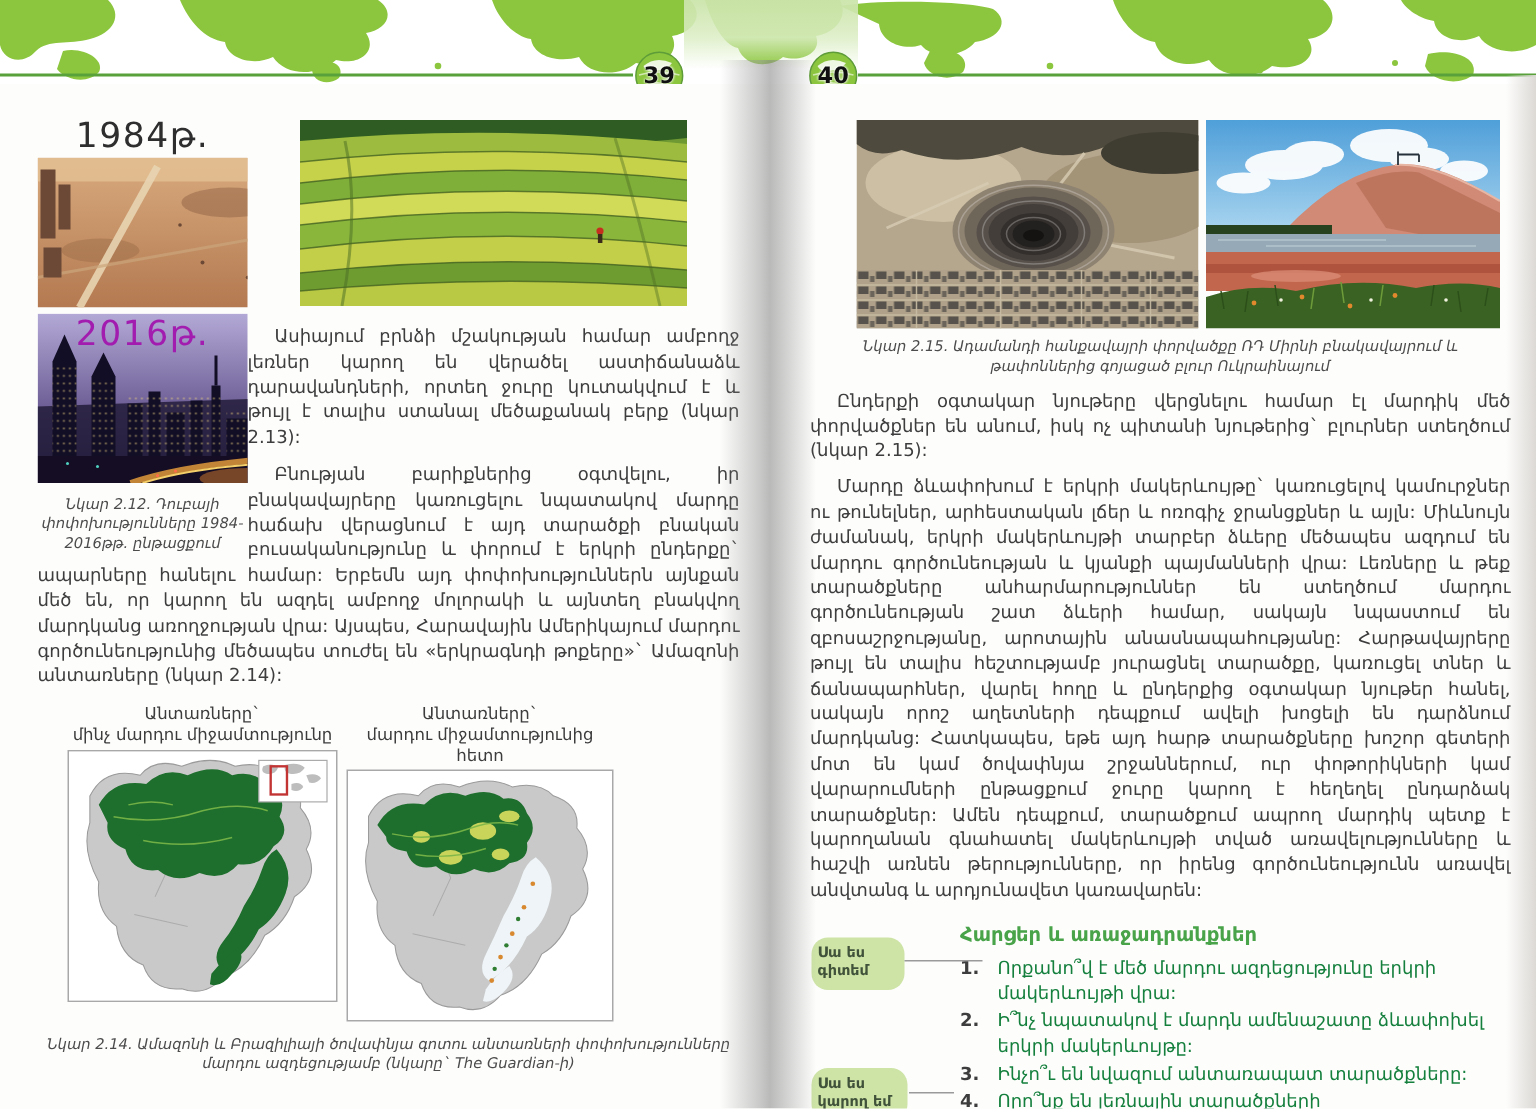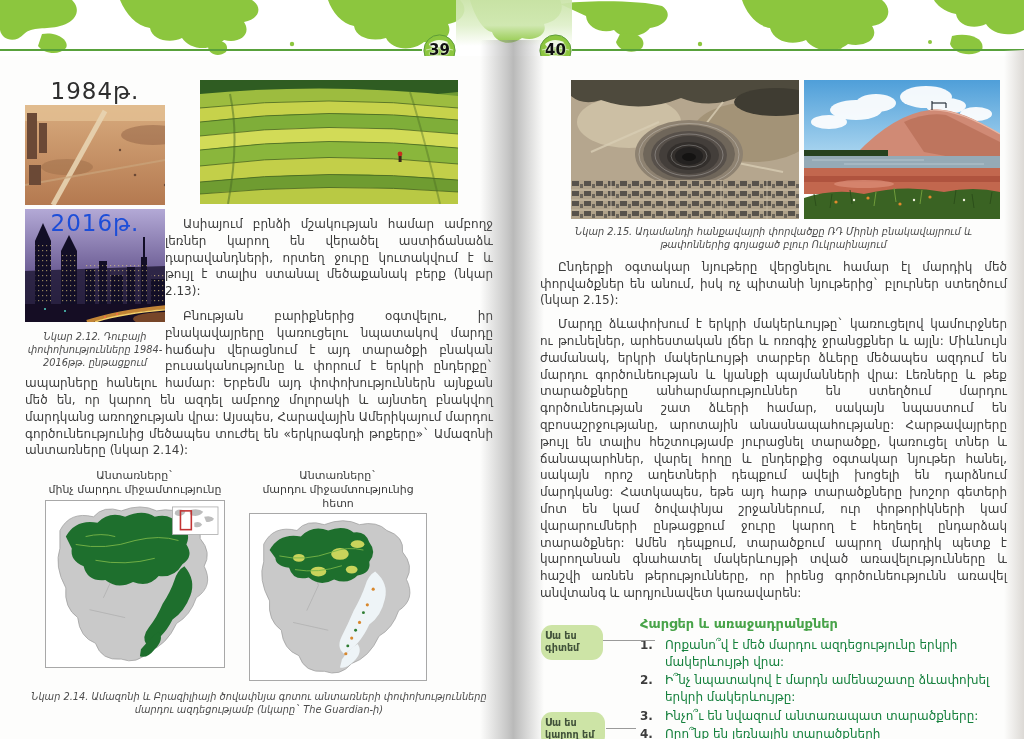--- a/index.html
+++ b/index.html
@@ -24,27 +24,27 @@
   
   .para{font-size:12px;line-height:1.40;text-align:justify;text-indent:18px;color:#3d3d3d}
   .cap{font-style:italic;font-size:9.8px;line-height:1.32;text-align:center;color:#4c4c4c}
 
   
   .lp{position:absolute;left:25px;top:80px;width:468px}
   .lp-media{float:left;width:140px}
   .year-label{font-size:23px;color:#2e2e2e;text-align:center;letter-spacing:1px;line-height:1;margin-bottom:2px}
   .photo{display:block;overflow:hidden}
   .photo-2016{position:relative}
-  .photo-2016 .year-label{position:absolute;top:3px;left:0;width:100%;color:#1d4ed8;z-index:2}
+  .photo-2016 .year-label{position:absolute;top:3px;left:0;width:100%;color:#a21caf;z-index:2}
   .lp-media .cap{margin-top:5px;padding:0 2px}
   .rice-wrap{text-align:center;margin-left:0}
   .rice-inner{display:inline-block;width:258px;text-align:center}
   .rice-inner .cap{margin-top:4px}
   .lp .para{margin-top:8px}
-  .maps-section{clear:both;padding-top:10px;margin-left:20px;display:flex;gap:24px}
+  .maps-section{clear:both;padding-top:10px;margin-left:20px;display:flex;gap:6px}
   .map-col{width:180px}
   .map-label{font-size:11px;line-height:1.25;text-align:center;color:#3c3c3c;margin-bottom:3px}
   .map-frame{border:1px solid #a8a8a8;background:#fff}
   .cap-214{margin-top:6px}
 
   
   .rp{position:absolute;left:540px;top:80px;width:467px}
   .rp-photos{display:flex;gap:5px;margin-left:31px}
   .rp .cap{margin-top:7px}
   .rp .para{margin-top:7px}

